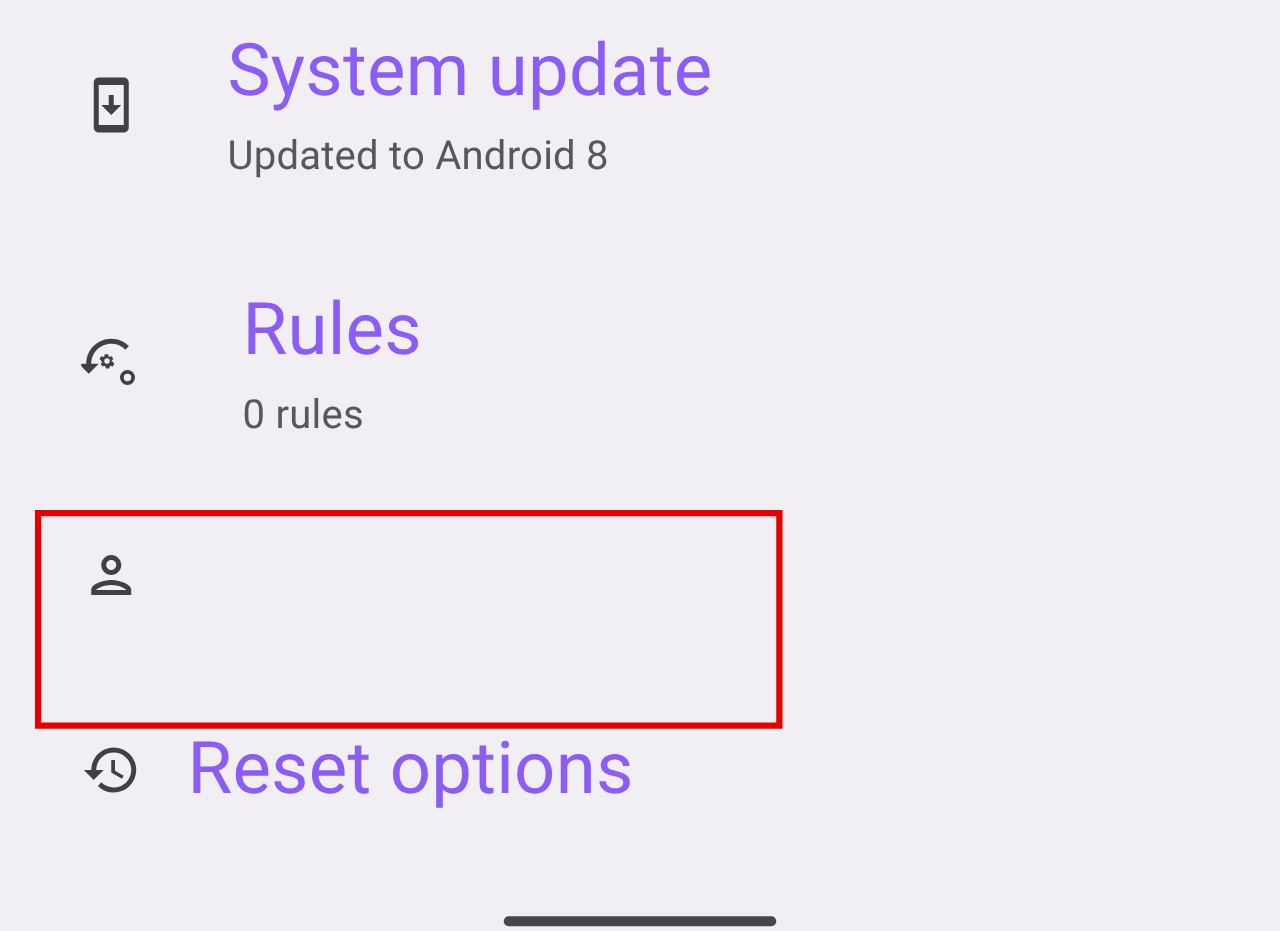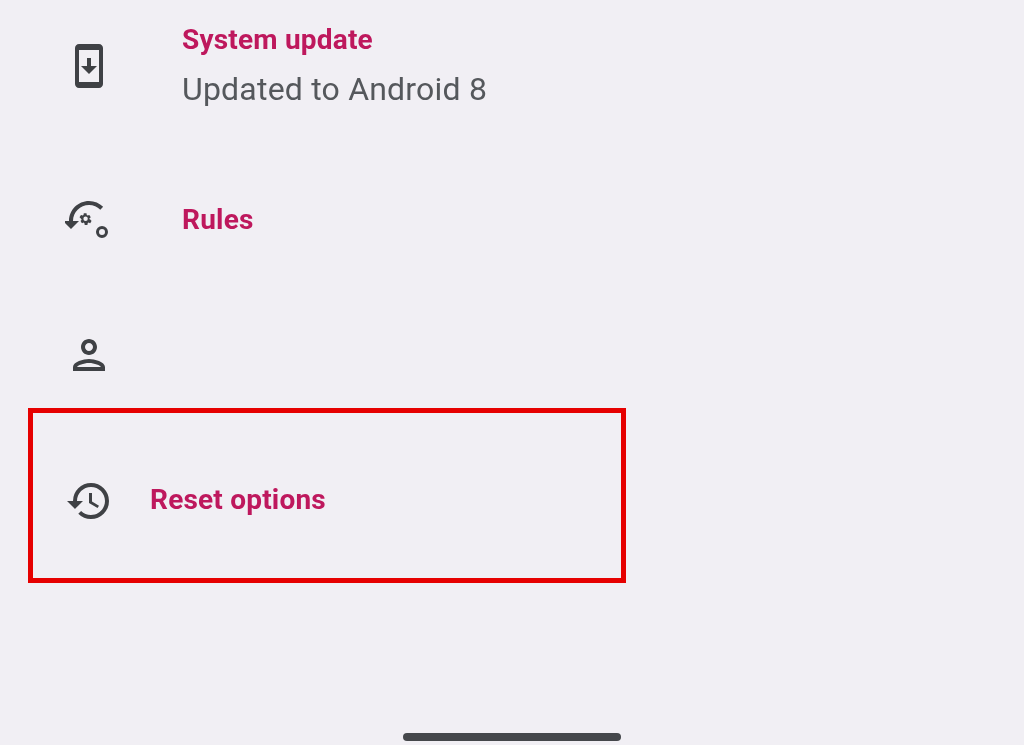--- a/index.html
+++ b/index.html
@@ -26,23 +26,23 @@
       justify-content: center;
       flex: 0 0 54px;
     }
     .icon-slot svg {
       width: 48px;
       height: 48px;
       fill: #3f4145;
     }
     .texts { margin-left: 66px; }
     .title {
-      font-size: 28px;
-      font-weight: 700;
-      color: #be185d;
+      font-size: 58px;
+      font-weight: 400;
+      color: #8b5cf6;
       letter-spacing: 0.2px;
       line-height: 1.15;
     }
     .sub {
       font-size: 32px;
       font-weight: 400;
       color: #55585c;
       margin-top: 14px;
       letter-spacing: 0.2px;
       line-height: 1.2;
@@ -68,21 +68,21 @@
       transform: translateX(-50%);
       bottom: 4px;
       width: 218px;
       height: 8px;
       background: #45474b;
       border-radius: 6px;
     }
     .item-reset { padding-bottom: 10px; padding-top: 54px; }
     .item-reset .texts { display:flex; align-items:flex-end;margin-left:34px; }
     .item-system { padding-top: 16px; padding-bottom: 50px; }
-    .item-rules { padding-top: 38px; padding-bottom: 52px; }
+    .item-rules { padding-top: 38px; padding-bottom: 52px; gap: 12px; }
     .item-users { padding-top: 34px; padding-bottom: 44px; }
   </style>
 </head>
 <body>
 
 <div class="list">
 
   <div class="item item-system">
     <div class="icon-slot">
       <svg viewBox="0 0 24 24">
@@ -97,20 +97,21 @@
 
   <div class="item item-rules">
     <div class="icon-slot">
       <svg viewBox="0 0 24 24">
           <path d="M17.65 6.35A7.96 7.96 0 0 0 12 4C7.58 4 4 7.58 4 12h3l-4 4-4-4h3c0-5.52 4.48-10 10-10 2.76 0 5.26 1.12 7.07 2.93l-1.42 1.42zM18.5 14.5a3 3 0 1 0 .001 6.001A3 3 0 0 0 18.5 14.5zm0 4.5a1.5 1.5 0 1 1 0-3 1.5 1.5 0 0 1 0 3z" transform="scale(1) translate(0,0)"></path>
           <path d="M19.43 12.98l.04-.32c0-.17-.02-.33-.05-.49l1.08-.84c.1-.08.12-.21.06-.32l-1.03-1.78c-.06-.11-.19-.15-.31-.11l-1.28.51c-.27-.2-.56-.37-.88-.5l-.19-1.36c-.02-.12-.12-.21-.25-.21h-2.06c-.12 0-.23.09-.25.21l-.19 1.36c-.32.13-.61.3-.88.5l-1.28-.51c-.12-.05-.25 0-.31.11L10.6 11.0c-.06.11-.04.25.06.32l1.08.84c-.03.16-.05.33-.05.49l.4.32c.1.17.2.33.5.49l-1.08.84c-.1.08-.12.21-.06.32l1.03 1.78c.6.11.19.15.31.11l1.28-.51c.27.2.56.37.88.5l.19 1.36c.2.12.12.21.25.21h2.06c.12 0 .23-.09.25-.21l.19-1.36c.32-.13.61-.3.88-.5l1.28.51c.12.05.25 0 .31-.11l1.03-1.78c.06-.11.04-.25-.06-.32l-1.08-.84c.03-.16.05-.32.05-.49zM16 14.5A2 2 0 1 1 16 10.5a2 2 0 0 1 0 4z" transform="translate(1.5,4) scale(0.55)"></path>
         </svg>
     </div>
     <div class="texts">
       <div class="title">Rules</div>
+      <div class="sub">0 rules</div>
     </div>
   </div>
 
   <div class="item item-users">
     <div class="icon-slot">
       <svg viewBox="0 0 24 24">
           <path d="M12 12c2.21 0 4-1.79 4-4s-1.79-4-4-4-4 1.79-4 4 1.79 4 4 4zm0-6c1.1 0 2 .9 2 2s-.9 2-2 2-2-.9-2-2 .9-2 2-2zm0 8c-2.67 0-8 1.34-8 4v2h16v-2c0-2.66-5.33-4-8-4zm-6 4c.22-.72 3.31-2 6-2s5.78 1.28 6 2H6z"></path>
         </svg>
     </div>
     <div class="texts">

